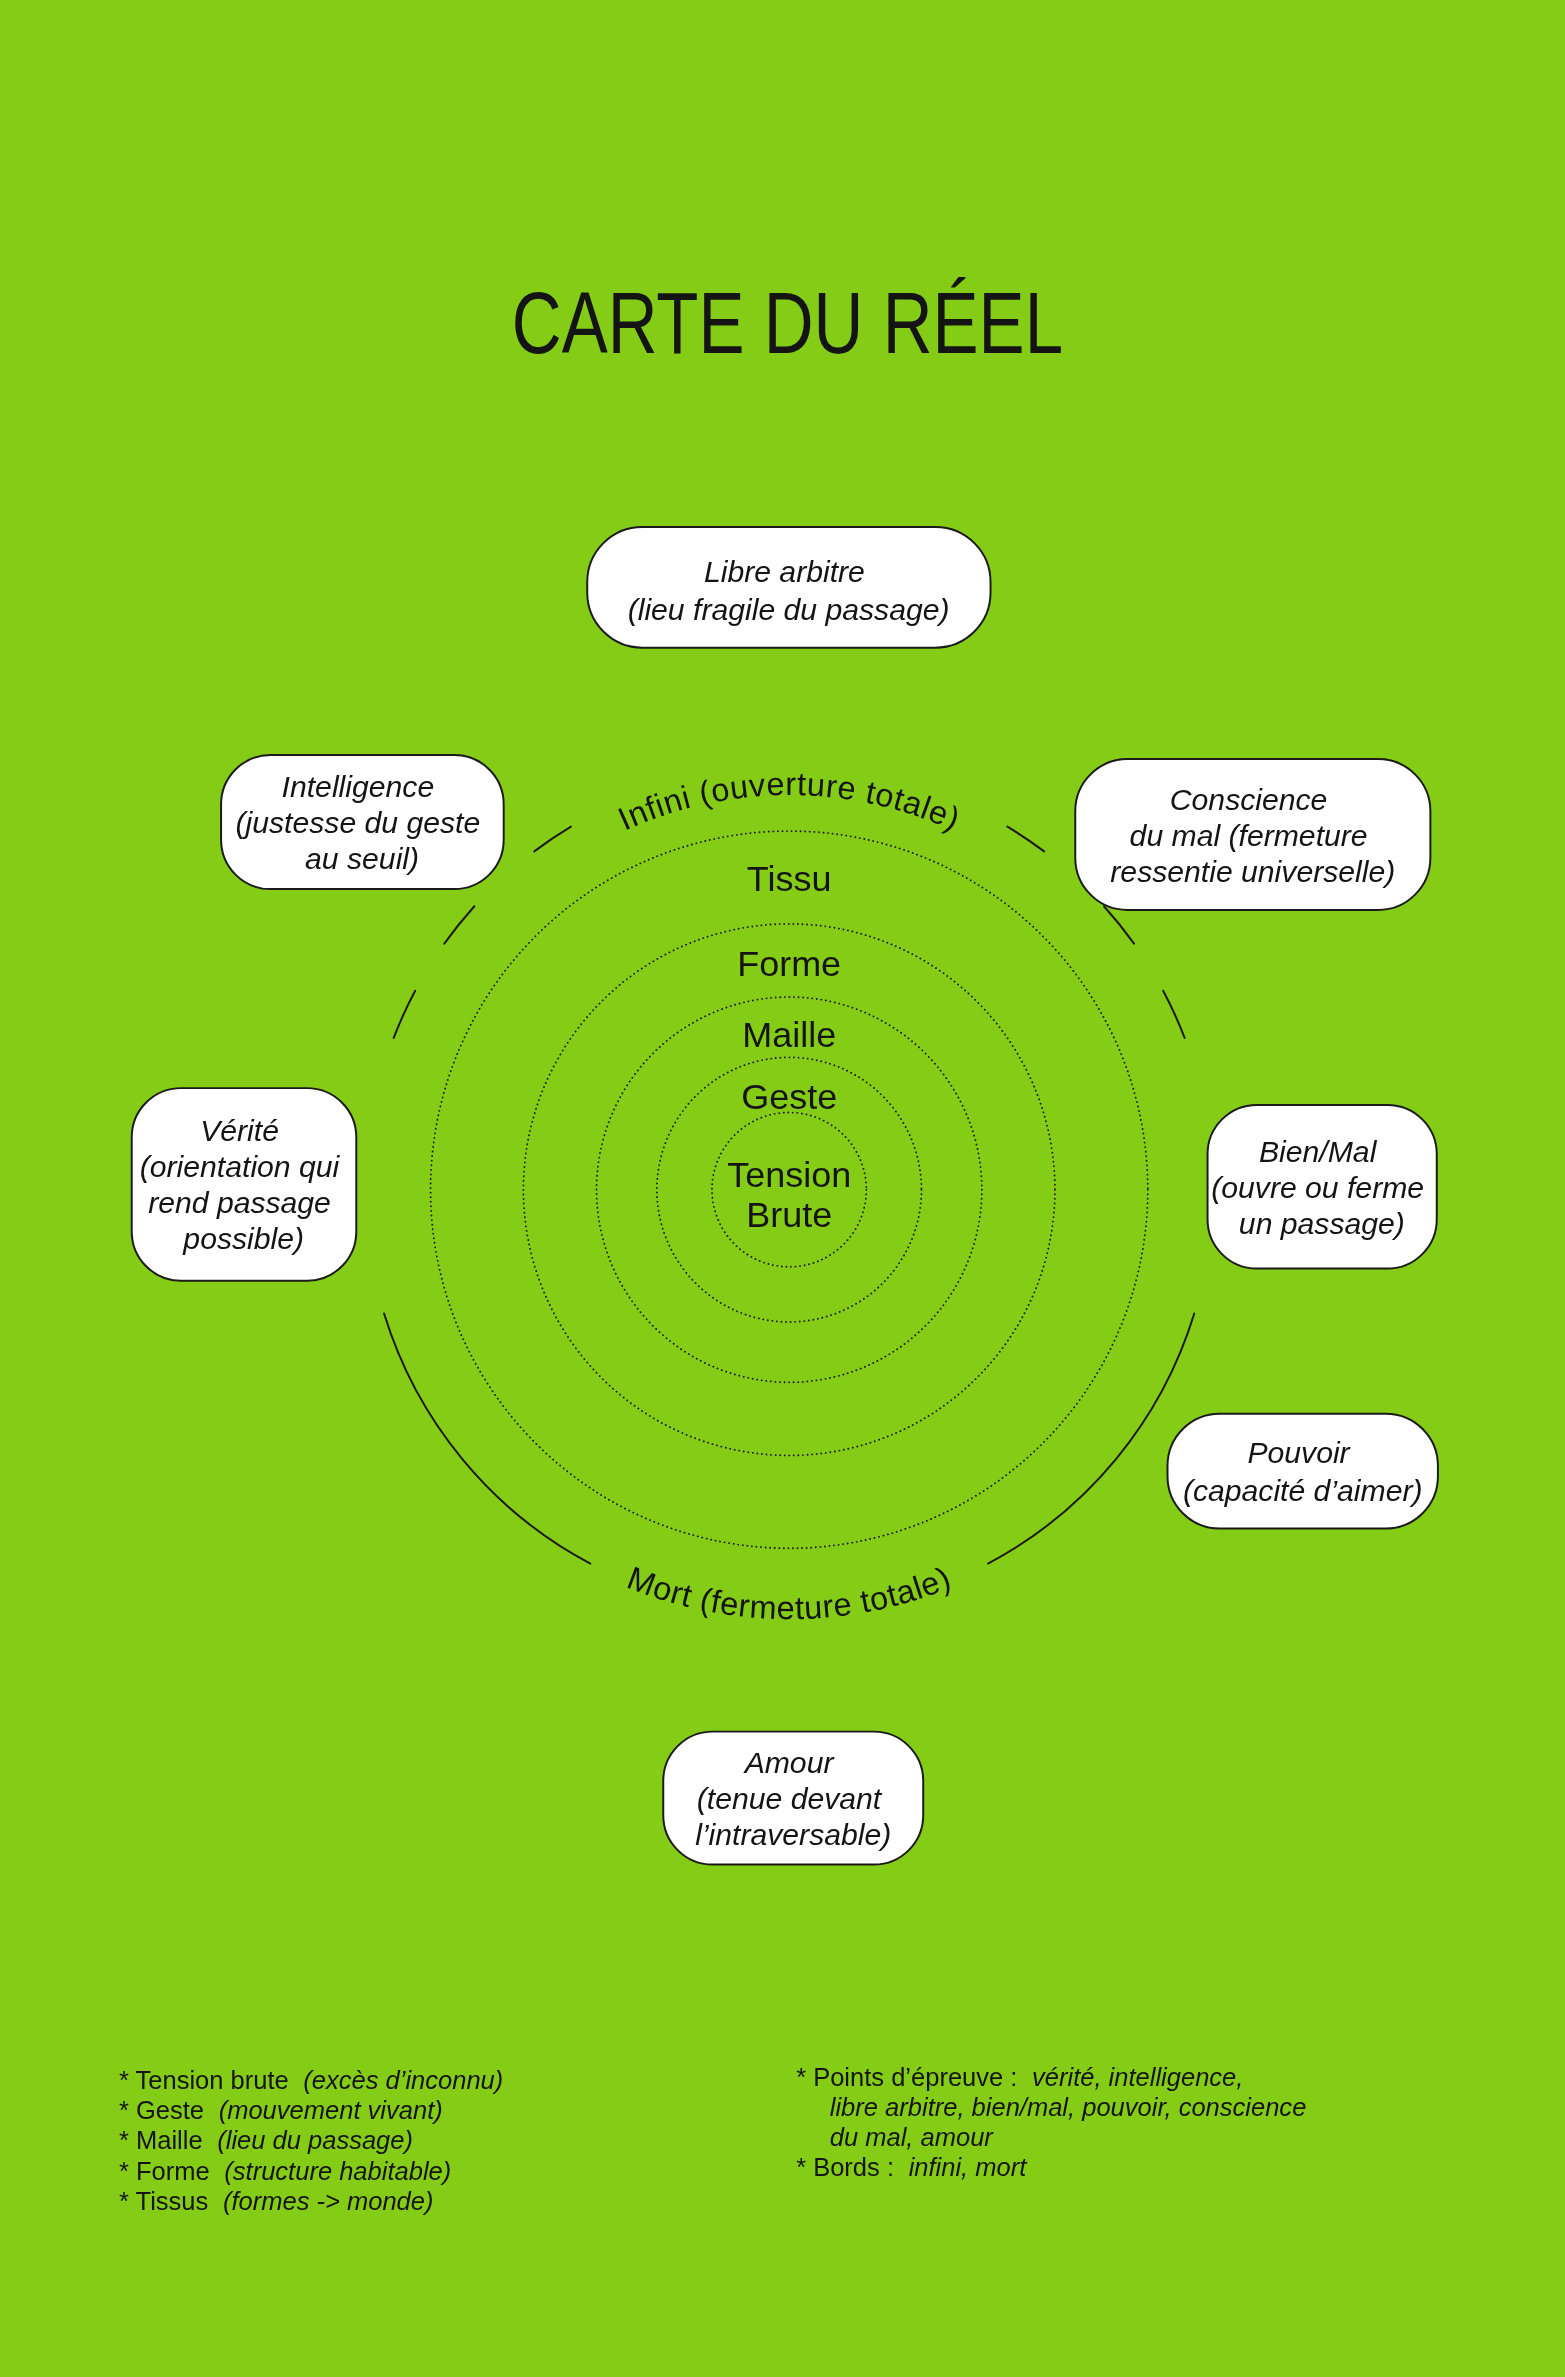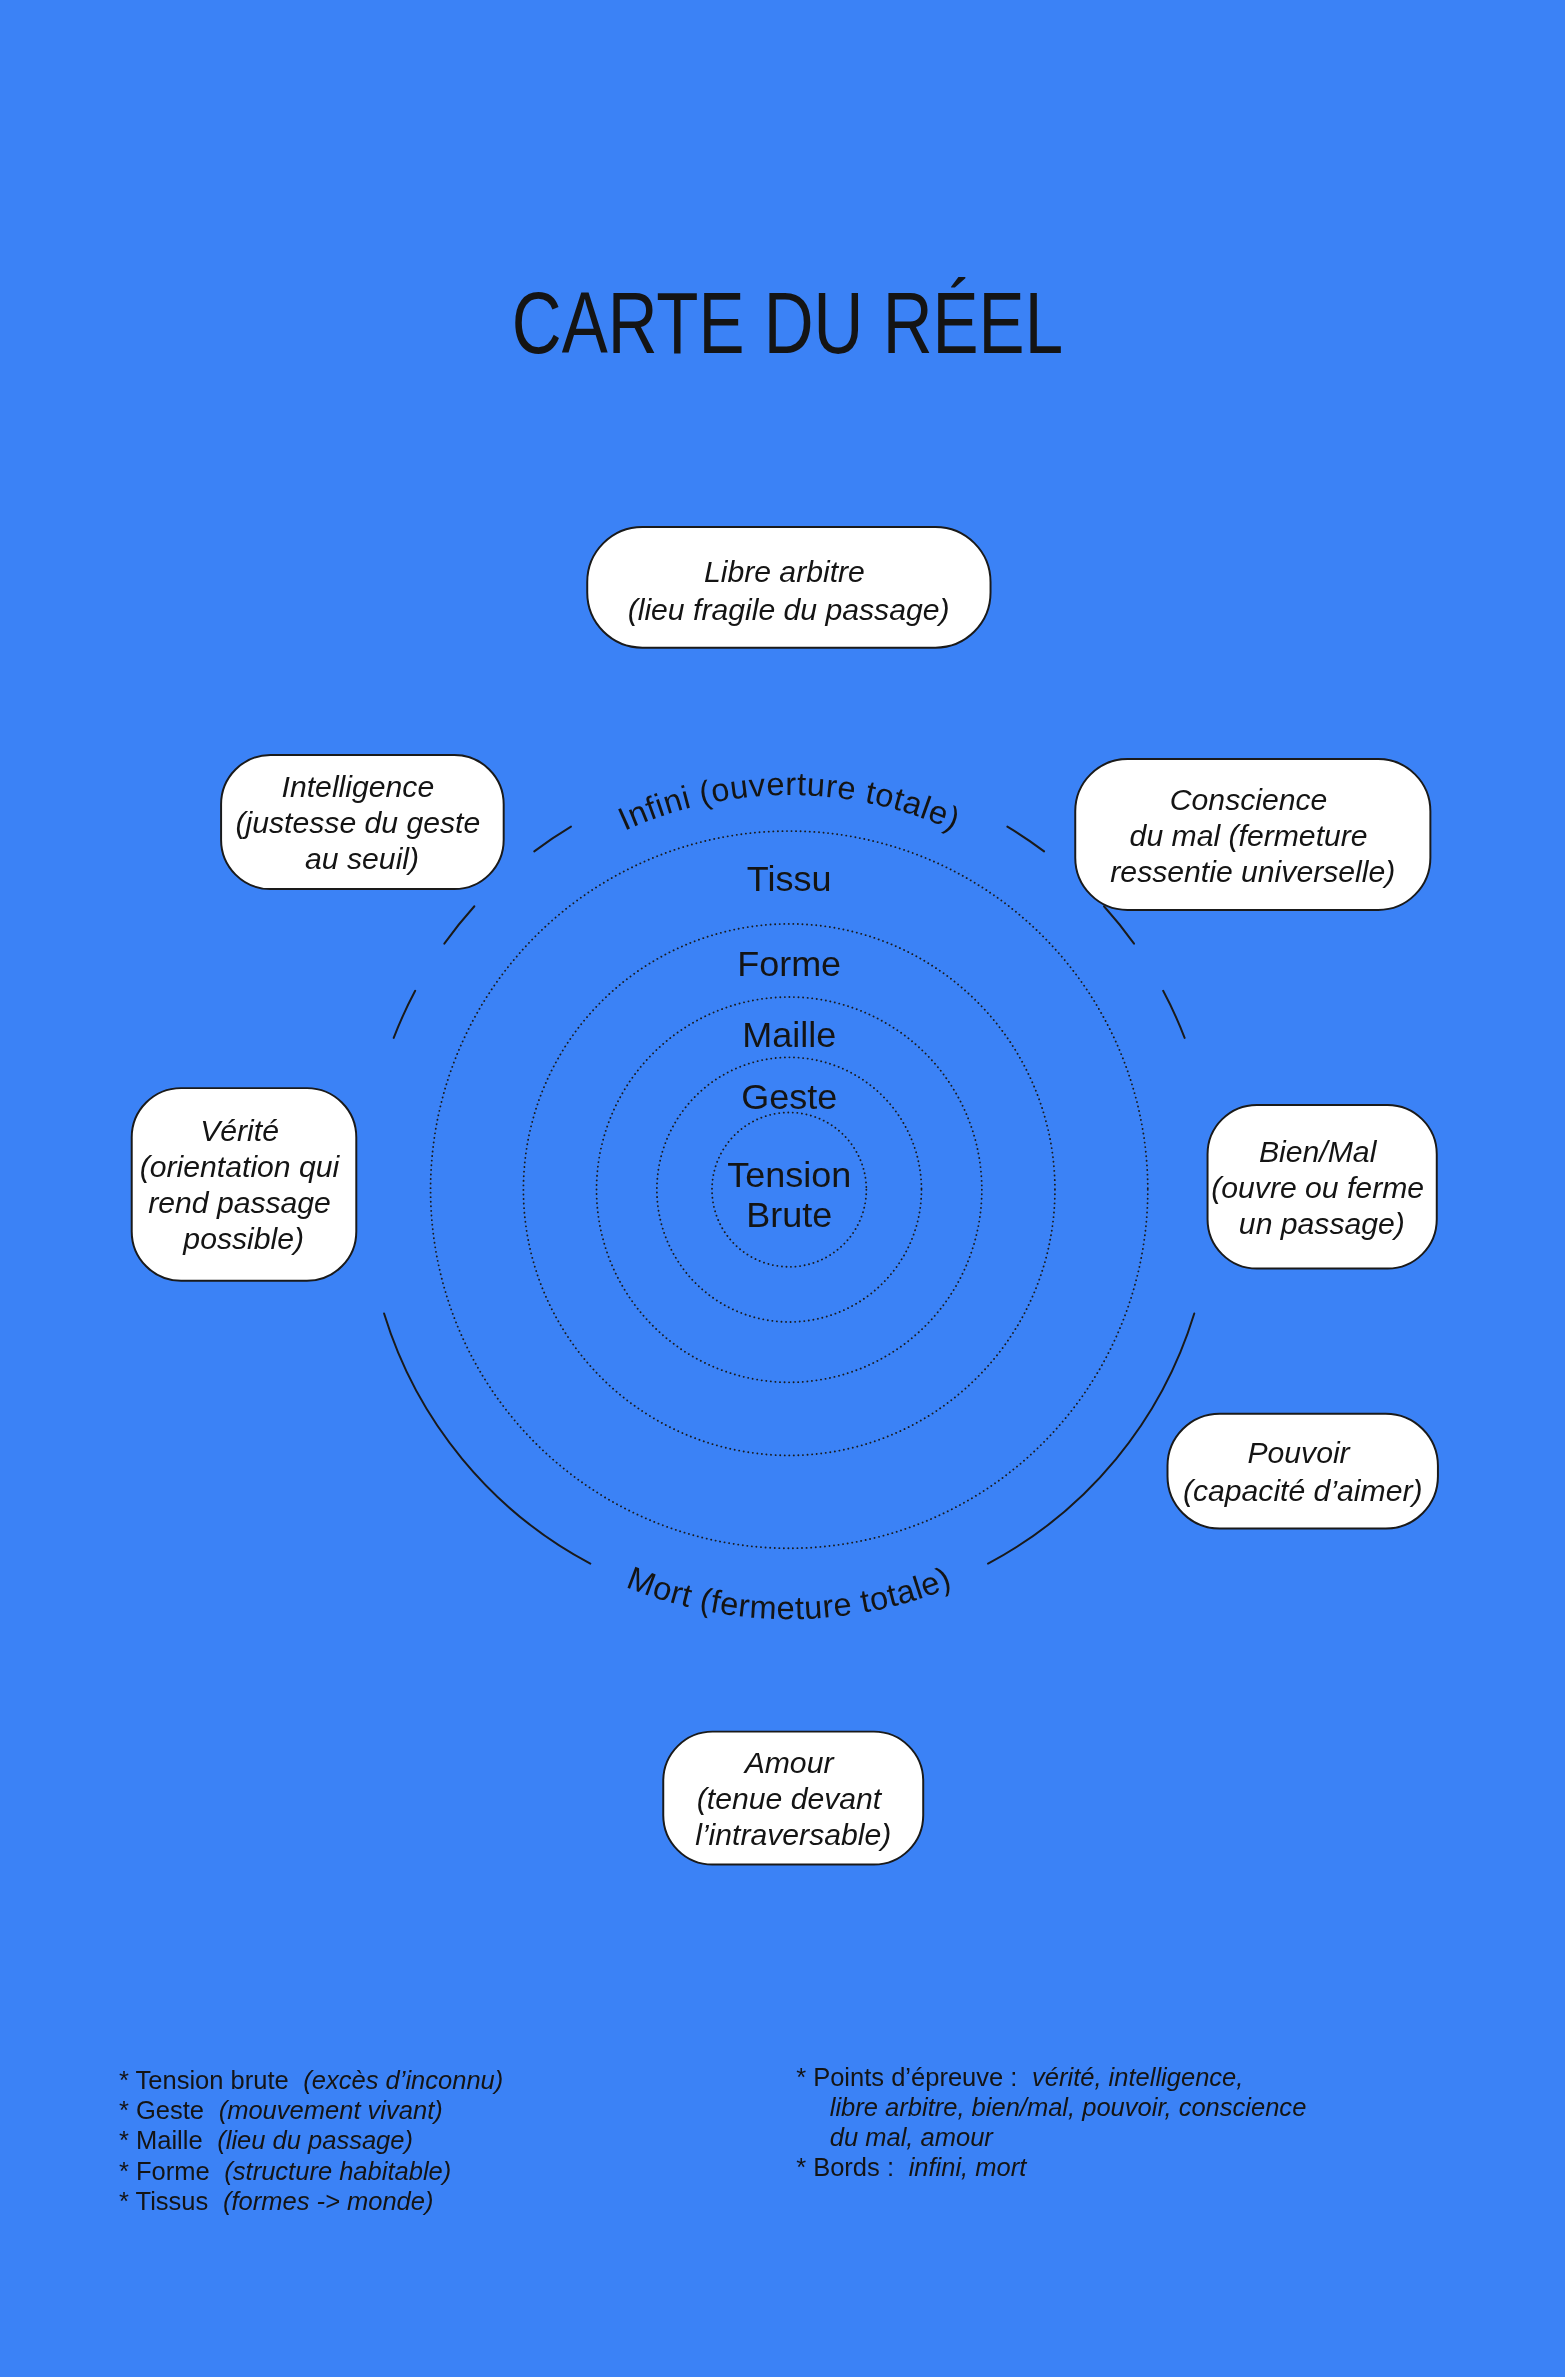--- a/index.html
+++ b/index.html
@@ -4,21 +4,21 @@
 <style>
   html, body {
     margin: 0;
     padding: 0;
     background: #ffffff;
   }
   .stage {
     position: relative;
     width: 1565px;
     height: 2377px;
-    background: #3b82f6;
+    background: #84cc16;
   }
   svg {
     display: block;
     width: 100%;
     height: 100%;
   }
   text, tspan, textPath {
     font-family: "Liberation Sans", sans-serif;
     fill: #141414;
   }

